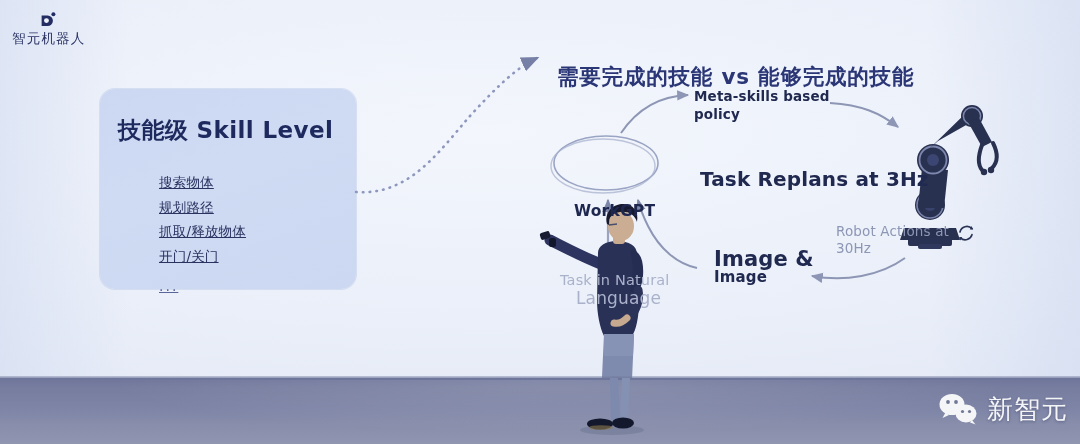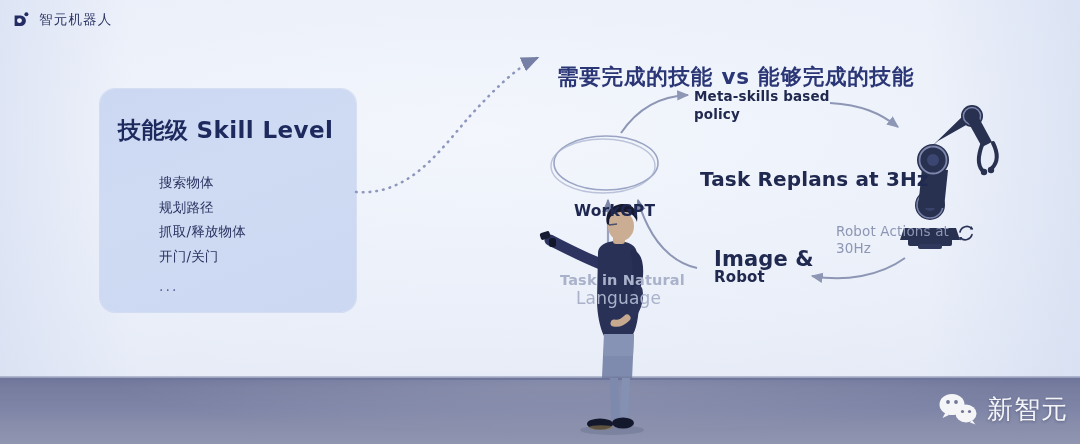--- a/index.html
+++ b/index.html
@@ -30,43 +30,44 @@
   }
   .floor-edge{
     position:absolute;left:0;top:376px;width:1080px;height:3px;
     background:linear-gradient(180deg,rgba(120,128,160,.35),rgba(110,118,154,.9));
   }
   .floor-sheen{
     position:absolute;left:0;top:380px;width:1080px;height:64px;
     background:radial-gradient(60% 120% at 52% 0%, rgba(255,255,255,.14) 0%, rgba(255,255,255,0) 70%);
   }
   
-  .brand{position:absolute;left:12px;top:10px;display:flex;align-items:center;gap:7px;}
+  .brand{position:absolute;left:12px;top:10px;display:flex;align-items:center;gap:0;flex-direction:column;}
   .brand-mark{width:20px;height:20px;position:relative;}
   .brand-text{
     font-size:13.5px;color:#2a3364;letter-spacing:1.2px;
     font-family:"DejaVu Sans","Liberation Sans",sans-serif;font-weight:500;
   }
   
   .skill-card{
-    position:absolute;left:100px;top:89px;width:256px;height:223px;
+    position:absolute;left:100px;top:89px;width:256px;height:200px;
     background:linear-gradient(160deg,#ccd8f2 0%,#cfdaf3 40%,#ccd7f1 100%);
     border-radius:15px;
     box-shadow:0 0 0 1px rgba(190,203,234,.5);
   }
   .skill-title{
     position:absolute;left:18px;top:26px;
     font-size:23px;font-weight:bold;color:#1e2a5e;letter-spacing:.4px;white-space:nowrap;
     font-family:"DejaVu Sans","Liberation Sans",sans-serif;
   }
   .skill-list{position:absolute;left:19px;top:65px;}
   .skill-list li{
     list-style:none;font-size:13.5px;color:#2a3360;line-height:24.5px;
     letter-spacing:.2px;white-space:nowrap;
     font-family:"DejaVu Sans","Liberation Sans",sans-serif;
+    text-decoration:underline;
   }
   .skill-list li.ellip{color:#5a659a;font-size:14px;padding-top:6px;letter-spacing:2px;}
   
   .headline{
     position:absolute;left:557px;top:42px;
     font-size:21.5px;font-weight:bold;color:#2b3676;letter-spacing:.8px;white-space:nowrap;
     font-family:"DejaVu Sans","Liberation Sans",sans-serif;
     margin-top:20px;
   }
   
@@ -220,26 +221,26 @@
   </svg>
 
   <div class="dlabel big" style="left:574px;top:155px;margin-top:48px;">WorkGPT</div>
 
   <div class="dlabel" style="left:694px;top:88px;font-weight:bold;">Meta-skills based</div>
   <div class="dlabel" style="left:694px;top:106px;font-weight:bold;">policy</div>
 
   <div class="dlabel" style="left:700px;top:171px;font-size:20px;font-weight:bold;">Task Replans at 3Hz</div>
 
   <div class="dlabel" style="left:714px;top:251px;font-size:21px;font-weight:bold;">Image &amp;</div>
-  <div class="dlabel" style="left:714px;top:269px;font-size:15px;font-weight:bold;">Robot</div>
+  <div class="dlabel" style="left:714px;top:269px;font-size:15px;font-weight:bold;">Image</div>
 
   <div class="dlabel muted" style="left:836px;top:223px;font-size:13.5px;">Robot Actions at</div>
   <div class="dlabel muted" style="left:836px;top:240px;font-size:13.5px;">30Hz</div>
 
-  <div class="dlabel ghost" style="left:560px;top:272px;font-size:14.5px;font-weight:bold;">Task in Natural</div>
+  <div class="dlabel ghost" style="left:560px;top:272px;font-size:14.5px;">Task in Natural</div>
   <div class="dlabel ghost" style="left:576px;top:290px;font-size:17px;">Language</div>
 
   <div class="floor-edge"></div>
   <div class="floor"></div>
   <div class="floor-sheen"></div>
 
   <svg class="ovl" viewBox="0 0 1080 444">
     <g>
       <path d="M610,378 L618,378 L620,420 L611,420 z" fill="#7d89ad"></path>
       <path d="M622,378 L630,378 L628,420 L620,420 z" fill="#8491b2"></path>

